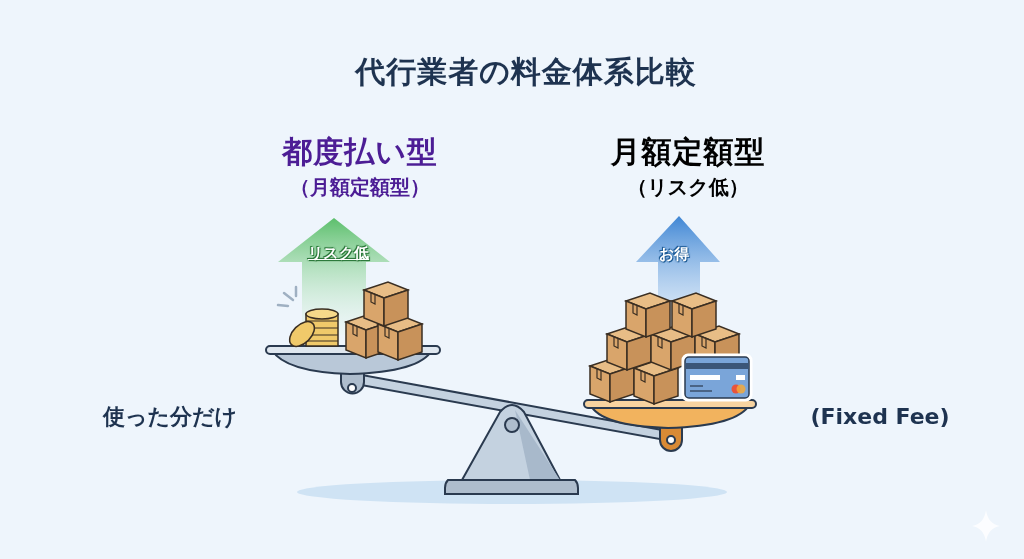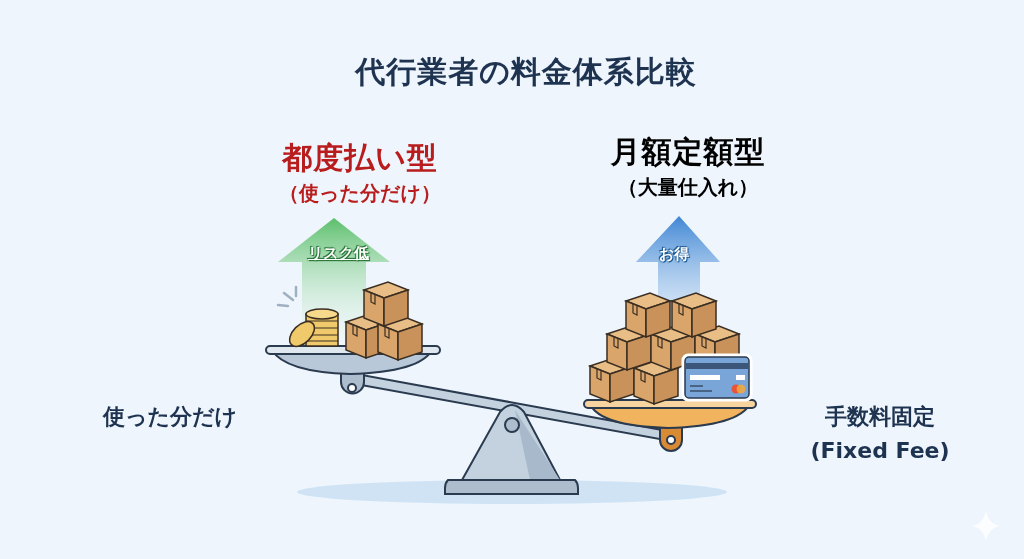--- a/index.html
+++ b/index.html
@@ -10,21 +10,21 @@
       position: relative;
     }
     .canvas { position: absolute; inset: 0; width: 1024px; height: 559px; }
     .title {
       position: absolute; left: 0; right: 0; top: 52px; text-align: center;
       font-size: 30px; font-weight: bold; color: #1e3350; letter-spacing: 1px; margin-left: 28px;
     }
     .plan-head { position: absolute; text-align: center; font-weight: bold; }
     .plan-head .name { font-size: 30px; line-height: 36px; letter-spacing: 1px; }
     .plan-head .sub { font-size: 20px; line-height: 26px; margin-top: 4px; }
-    .left-head { left: 250px; width: 220px; top: 140px; color: #b91c1c; }
+    .left-head { left: 250px; width: 220px; top: 134px; color: #4c1d95; }
     .right-head { left: 578px; width: 220px; top: 134px; color: #000000; }
     .side-label {
       position: absolute; text-align: center; color: #1e3350; font-weight: bold;
       font-size: 22px; line-height: 34px;
     }
     .side-left { left: 50px; width: 240px; top: 400px; }
     .side-right { left: 770px; width: 220px; top: 400px; }
     .arrow-label {
       position: absolute; font-weight: bold; color: #fff; font-size: 15px;
       text-shadow: 0 0 2px #2d7a3c, 0 0 2px #2d7a3c, 1px 1px 0 #2d7a3c, -1px -1px 0 #2d7a3c;
@@ -142,32 +142,31 @@
 
     <g>
       <path d="M986,510 Q988,524 1000,526 Q988,528 986,542 Q984,528 972,526 Q984,524 986,510 Z" fill="#ffffff" opacity="0.8"></path>
     </g>
   </svg>
 
   <div class="title">代行業者の料金体系比較</div>
 
   <div class="plan-head left-head">
     <div class="name">都度払い型</div>
-    <div class="sub">（使った分だけ）</div>
+    <div class="sub">（月額定額型）</div>
   </div>
 
   <div class="plan-head right-head">
     <div class="name">月額定額型</div>
-    <div class="sub">（大量仕入れ）</div>
+    <div class="sub">（リスク低）</div>
   </div>
 
   <div class="arrow-label green">リスク低</div>
   <div class="arrow-label blue">お得</div>
 
   <div class="side-label side-left">
     <div>使った分だけ</div>
   </div>
 
   <div class="side-label side-right">
-    <div>手数料固定</div>
     <div>(Fixed Fee)</div>
   </div>
 </div>
 
 </body></html>

